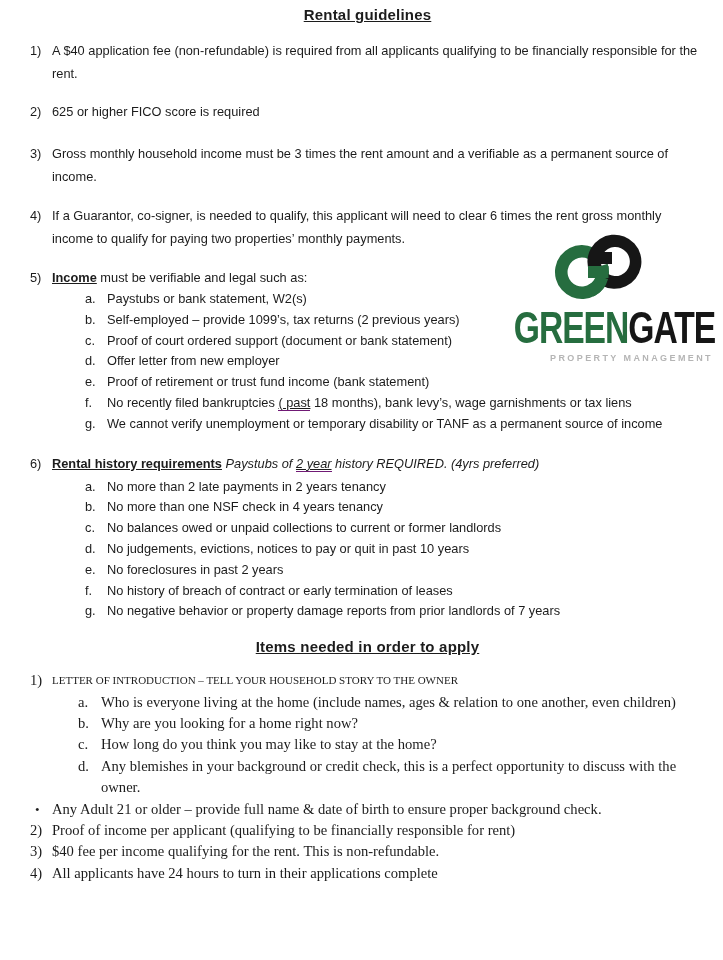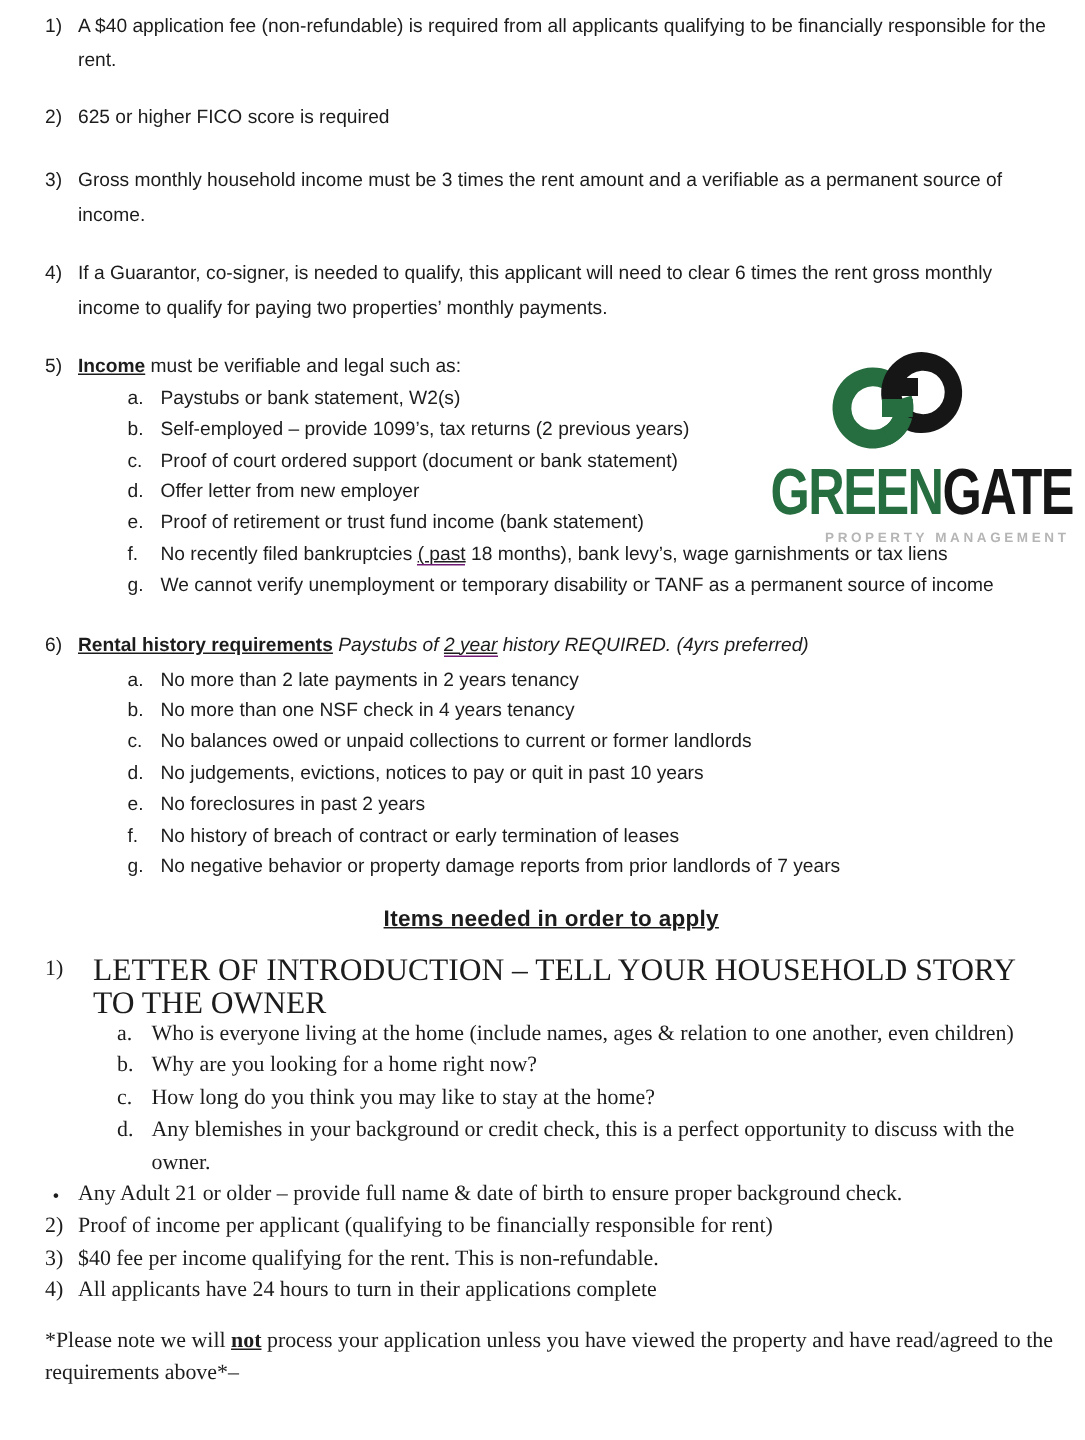--- a/index.html
+++ b/index.html
@@ -83,20 +83,21 @@
     letter-spacing: 2.4px;
     color: #b5b5b5;
     white-space: nowrap;
   }
 </style>
 </head>
 <body>
 
 <div class="page">
 
+  <h1 class="heading heading1">Rental guidelines</h1>
 
   <div class="g-item">
     <span class="g-num">1)</span>
     <p class="g-text">A $40 application fee (non-refundable) is required from all applicants qualifying to be financially responsible for the rent.</p>
   </div>
 
   <div class="g-item" style="margin-bottom:19px;">
     <span class="g-num">2)</span>
     <p class="g-text">625 or higher FICO score is required</p>
   </div>
@@ -179,21 +180,21 @@
       <span class="sub-letter">g.</span>
       <p class="sub-text">No negative behavior or property damage reports from prior landlords of 7 years</p>
     </div>
   </div>
 
   <h2 class="heading heading2">Items needed in order to apply</h2>
 
   <div class="serif">
     <div class="s-item">
       <span class="s-num">1)</span>
-      <p class="s-text" style="font-size:21px;margin-left:10px;">LETTER OF INTRODUCTION – TELL YOUR HOUSEHOLD STORY TO THE OWNER</p>
+      <p class="s-text" style="font-size:11px;">LETTER OF INTRODUCTION – TELL YOUR HOUSEHOLD STORY TO THE OWNER</p>
     </div>
     <div class="s-sub-list">
       <div class="s-sub-row">
         <span class="s-sub-letter">a.</span>
         <p class="s-text">Who is everyone living at the home (include names, ages &amp; relation to one another, even children)</p>
       </div>
       <div class="s-sub-row">
         <span class="s-sub-letter">b.</span>
         <p class="s-text">Why are you looking for a home right now?</p>
       </div>
@@ -216,21 +217,20 @@
     </div>
     <div class="s-item">
       <span class="s-num">3)</span>
       <p class="s-text">$40 fee per income qualifying for the rent. This is non-refundable.</p>
     </div>
     <div class="s-item">
       <span class="s-num">4)</span>
       <p class="s-text">All applicants have 24 hours to turn in their applications complete</p>
     </div>
 
-    <p class="footer-note"><span>*Please note we will </span><span class="bold-u">not</span><span> process your application unless you have viewed the property and have read/agreed to the requirements above*–</span></p>
   </div>
 
   <div class="logo">
     <svg class="logo-mark" width="104" height="84" viewBox="0 0 104 84">
 
       <path d="M59.7,37.7 A27,27 0 1 1 45.4,21.5 L40.1,32.9 A14.5,14.5 0 1 0 47.8,41.5 Z" fill="#266d3f"></path>
 
       <path d="M41.6,46.3 A27,27 0 1 1 53.5,59.4 L60,48.1 A14.5,14.5 0 1 0 53.8,40.8 Z" fill="#161616"></path>
       <rect x="43.5" y="26" width="20.5" height="12" fill="#161616"></rect>
 

